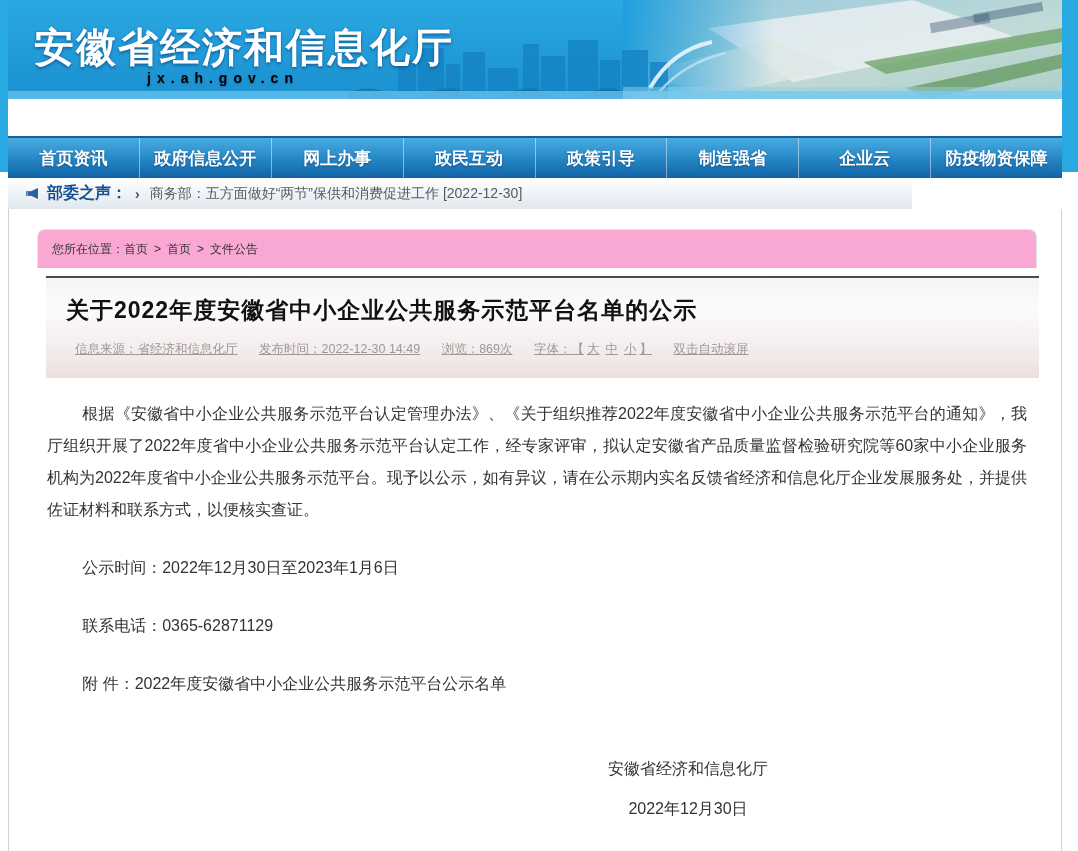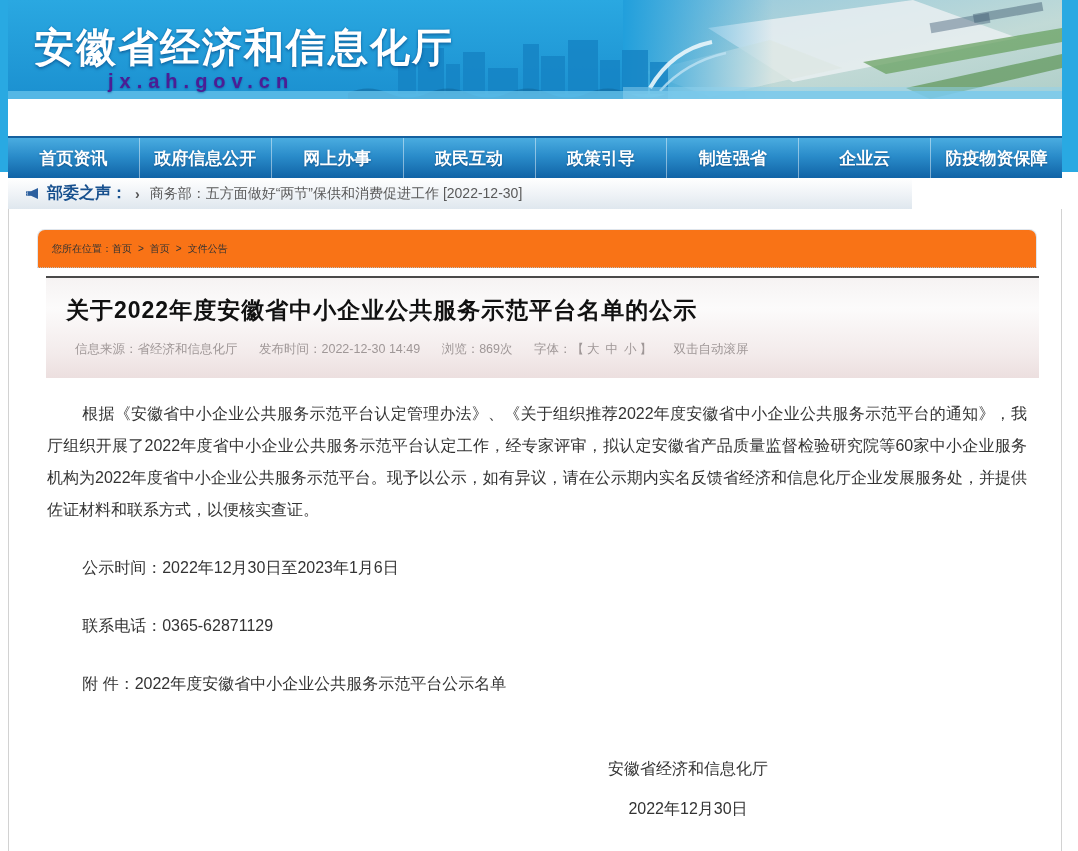--- a/index.html
+++ b/index.html
@@ -12,22 +12,22 @@
   .container { position:absolute; top:0; left:8px; width:1054px; height:851px; background:#ffffff; }
 
   
   .banner { position:relative; width:1054px; height:99px; overflow:hidden; background:#1f9bd8; }
   .banner svg { position:absolute; top:0; left:0; }
   .site-title {
     position:absolute; left:26px; top:20px; font-size:40px; font-weight:bold; color:#ffffff;
     letter-spacing:2px; text-shadow:0 2px 3px rgba(6,70,130,0.55), 0 0 2px rgba(6,70,130,0.4);
   }
   .site-url {
-    position:absolute; left:100px; top:70px; width:230px; 
-    font-size:20px; font-weight:bold; color:#4c1d95; letter-spacing:6px;
+    position:absolute; left:100px; top:70px; width:230px; text-align:center;
+    font-size:14px; font-weight:bold; color:#000000; letter-spacing:6px;
     text-shadow:0 1px 2px rgba(6,70,130,0.5);
   }
 
   
   .nav {
     display:flex; width:1054px; height:42px;
     background:linear-gradient(180deg,#4aace0 0%, #2a8cca 45%, #1063a6 100%);
     border-top:2px solid #15619f;
     margin-top:37px;
   }
@@ -52,35 +52,35 @@
 
   
   .content {
     width:1054px; height:679px; background:#ffffff;
     border-left:1px solid #d2d2d2; border-right:1px solid #d2d2d2;
     overflow:hidden;
   }
   .breadcrumb-panel {
     margin:20px 26px 0 28px; width:1000px; height:39px; line-height:38px;
     border:1px solid #dfe5ec; border-bottom:1px dotted #bdbdbd;
-    border-radius:8px 8px 0 0; background:#f97316;
-    padding-left:14px; font-size:10px; color:#333;
+    border-radius:8px 8px 0 0; background:#f9a8d4;
+    padding-left:14px; font-size:12px; color:#333;
   }
   .breadcrumb-panel a { color:#333; text-decoration:none; cursor:pointer; }
   .breadcrumb-panel .sep { margin:0 6px; color:#333; }
 
   .title-block {
     margin:8px 14px 12px 37px; width:993px;
     border-top:2px solid #4a4a4a;
     background:linear-gradient(180deg,#f6f3f3 0%, #fcfbfb 30%, #f3ebeb 75%, #ecdfdf 100%);
     padding:17px 20px 20px 20px;
   }
   .article-title { font-size:23px; font-weight:bold; color:#111111; letter-spacing:1px; }
   .article-meta { margin-top:15px; font-size:12.5px; color:#9f9797; }
-  .article-meta .meta-item { margin:0 9px; white-space:nowrap; }
+  .article-meta .meta-item { margin:0 9px; white-space:nowrap;text-decoration:underline; }
   .article-meta a.fs { color:#9f9797; text-decoration:none; cursor:pointer; margin:0 3px; }
 
   .article-body { padding:0 34px 0 38px; font-size:16px; color:#333; }
   .para { line-height:32px; margin-top:20px; text-align:justify; }
   .indent { text-indent:2.2em; }
   .info { line-height:32px; margin-top:26px; padding-left:2.2em; }
   .signature { margin-top:54px; margin-left:320px; width:642px; text-align:center; line-height:30px; }
   .signature.date { margin-top:10px; }
   .attachments { margin-top:24px; padding-left:8px; font-size:15px; }
   .attachments .att-label { line-height:30px; }

